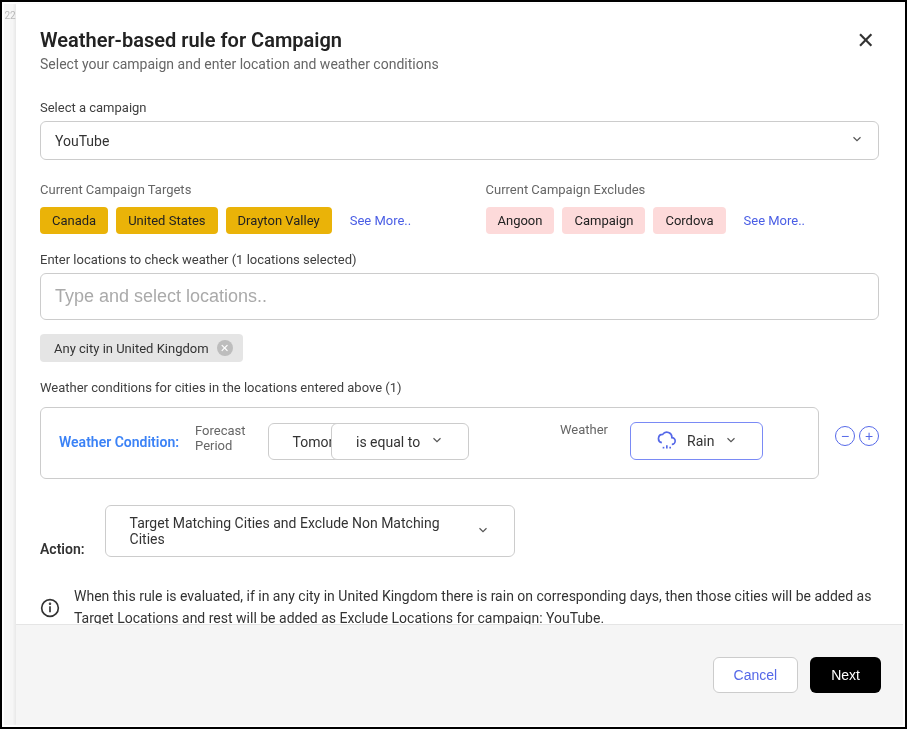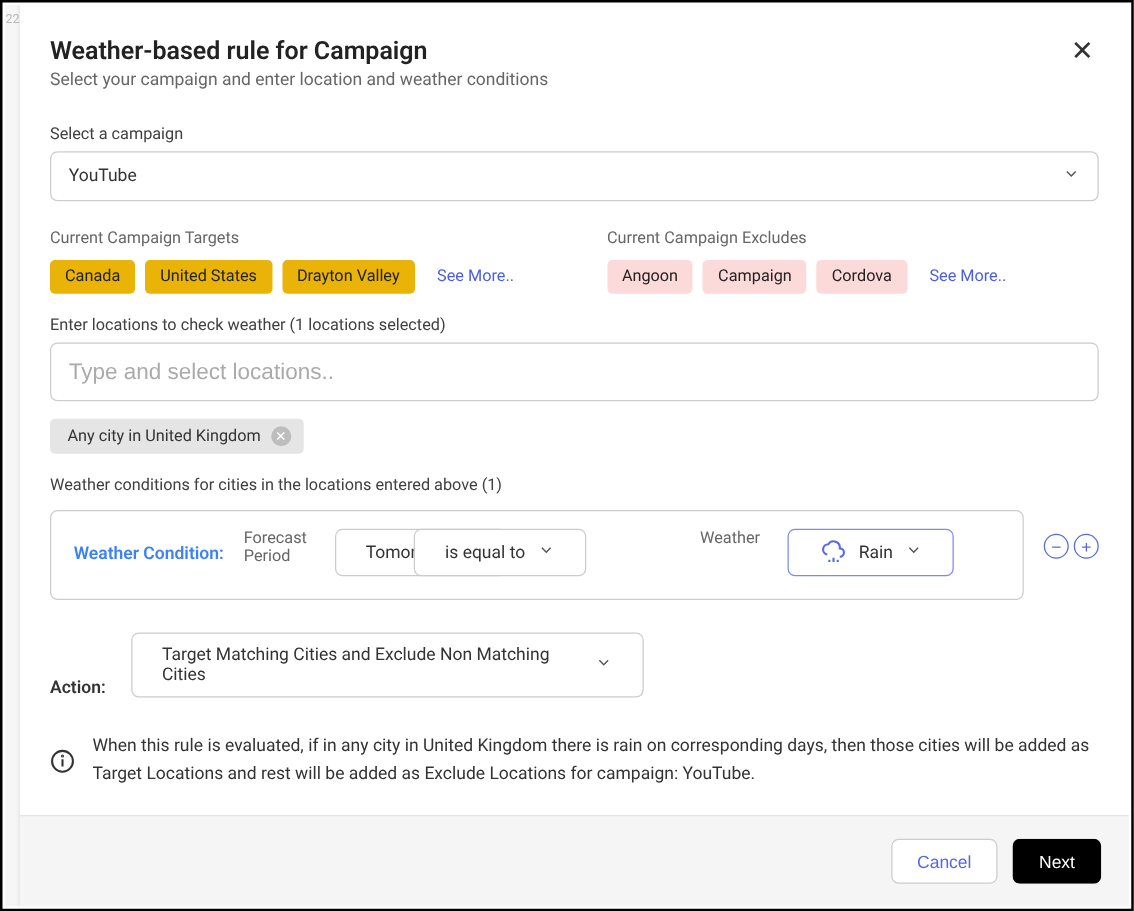--- a/index.html
+++ b/index.html
@@ -189,21 +189,21 @@
     flex-shrink: 0;
     margin-top: 2px;
   }
   .info-text {
     font-size: 14px;
     color: #333;
     line-height: 1.6;
   }
   .modal-footer {
     background: #f5f5f5;
-    padding: 18px 22px;
+    padding: 32px 22px;
     display: flex;
     justify-content: flex-end;
     gap: 12px;
     border-top: 1px solid #e5e5e5;
   }
   .btn {
     padding: 9px 20px;
     border-radius: 6px;
     font-size: 14px;
     cursor: pointer;

